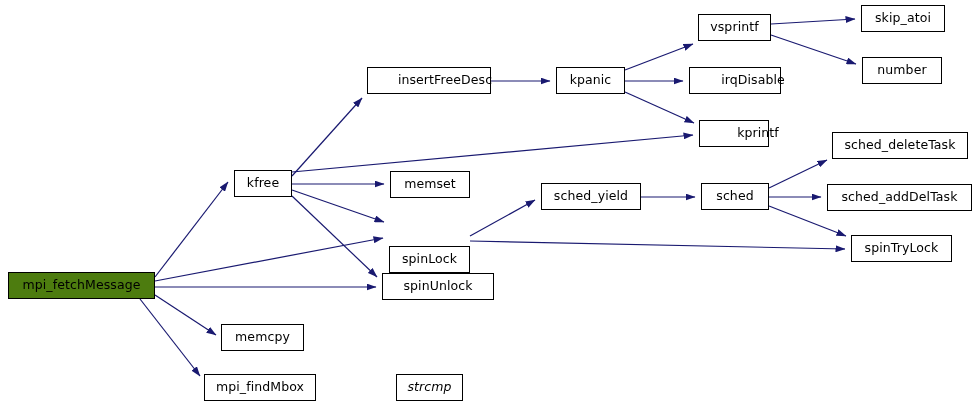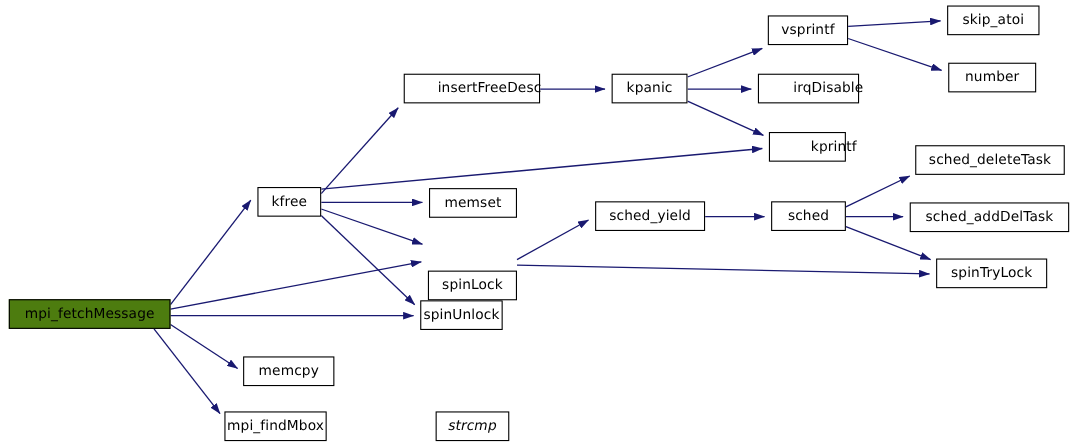--- a/index.html
+++ b/index.html
@@ -108,27 +108,27 @@
       </div>
       <div class="gnode" style="left: 699px; top: 120px; width: 70px; height: 27px; padding-left: 48px;">
         <span class="node-label">kprintf</span>
       </div>
       <div class="gnode" style="left: 390px; top: 171px; width: 80px; height: 27px;">
         <span class="node-label">memset</span>
       </div>
       <div class="gnode" style="left: 389px; top: 222px; width: 81px; height: 27px; margin-top: 24px;">
         <span class="node-label">spinLock</span>
       </div>
-      <div class="gnode" style="left: 382px; top: 273px; width: 75px; height: 27px;">
+      <div class="gnode" style="left: 382px; top: 273px; width: 112px; height: 27px;">
         <span class="node-label">spinUnlock</span>
       </div>
       <div class="gnode" style="left: 221px; top: 324px; width: 83px; height: 27px;">
         <span class="node-label">memcpy</span>
       </div>
-      <div class="gnode" style="left: 204px; top: 374px; width: 93px; height: 27px; justify-content: center;">
+      <div class="gnode" style="left: 204px; top: 374px; width: 112px; height: 27px; justify-content: center;">
         <span class="node-label">mpi_findMbox</span>
       </div>
       <div class="gnode" style="left: 396px; top: 374px; width: 67px; height: 27px; font-style: italic;">
         <span class="node-label">strcmp</span>
       </div>
       <div class="gnode" style="left: 541px; top: 183px; width: 100px; height: 27px;">
         <span class="node-label">sched_yield</span>
       </div>
       <div class="gnode" style="left: 701px; top: 183px; width: 68px; height: 27px; text-align: center;">
         <span class="node-label">sched</span>

